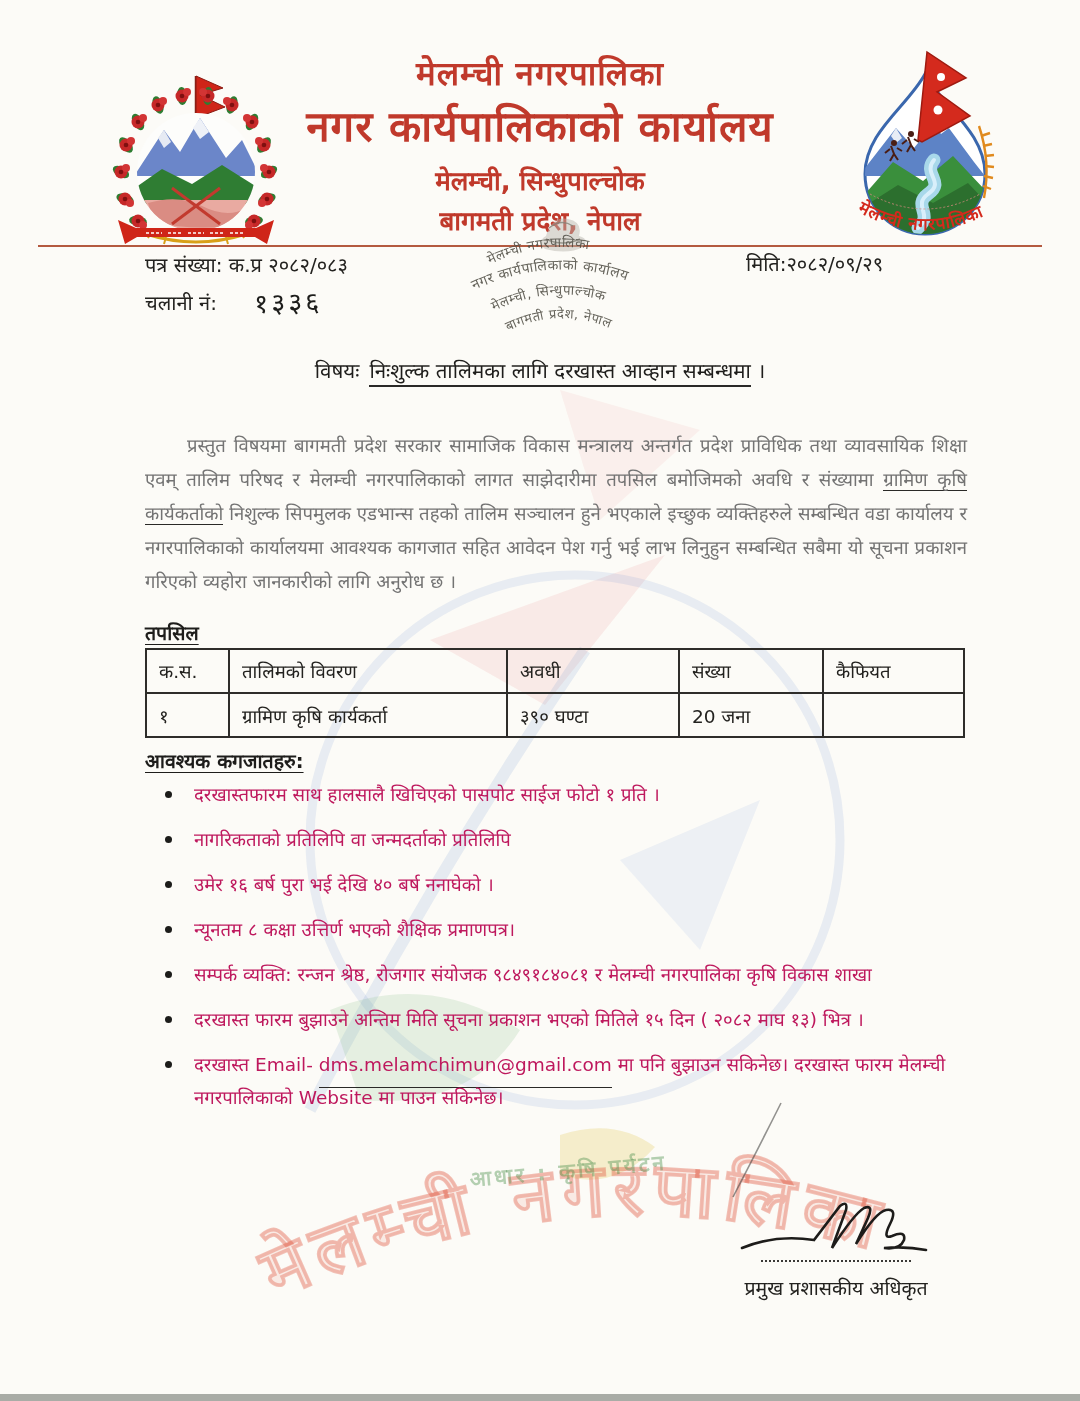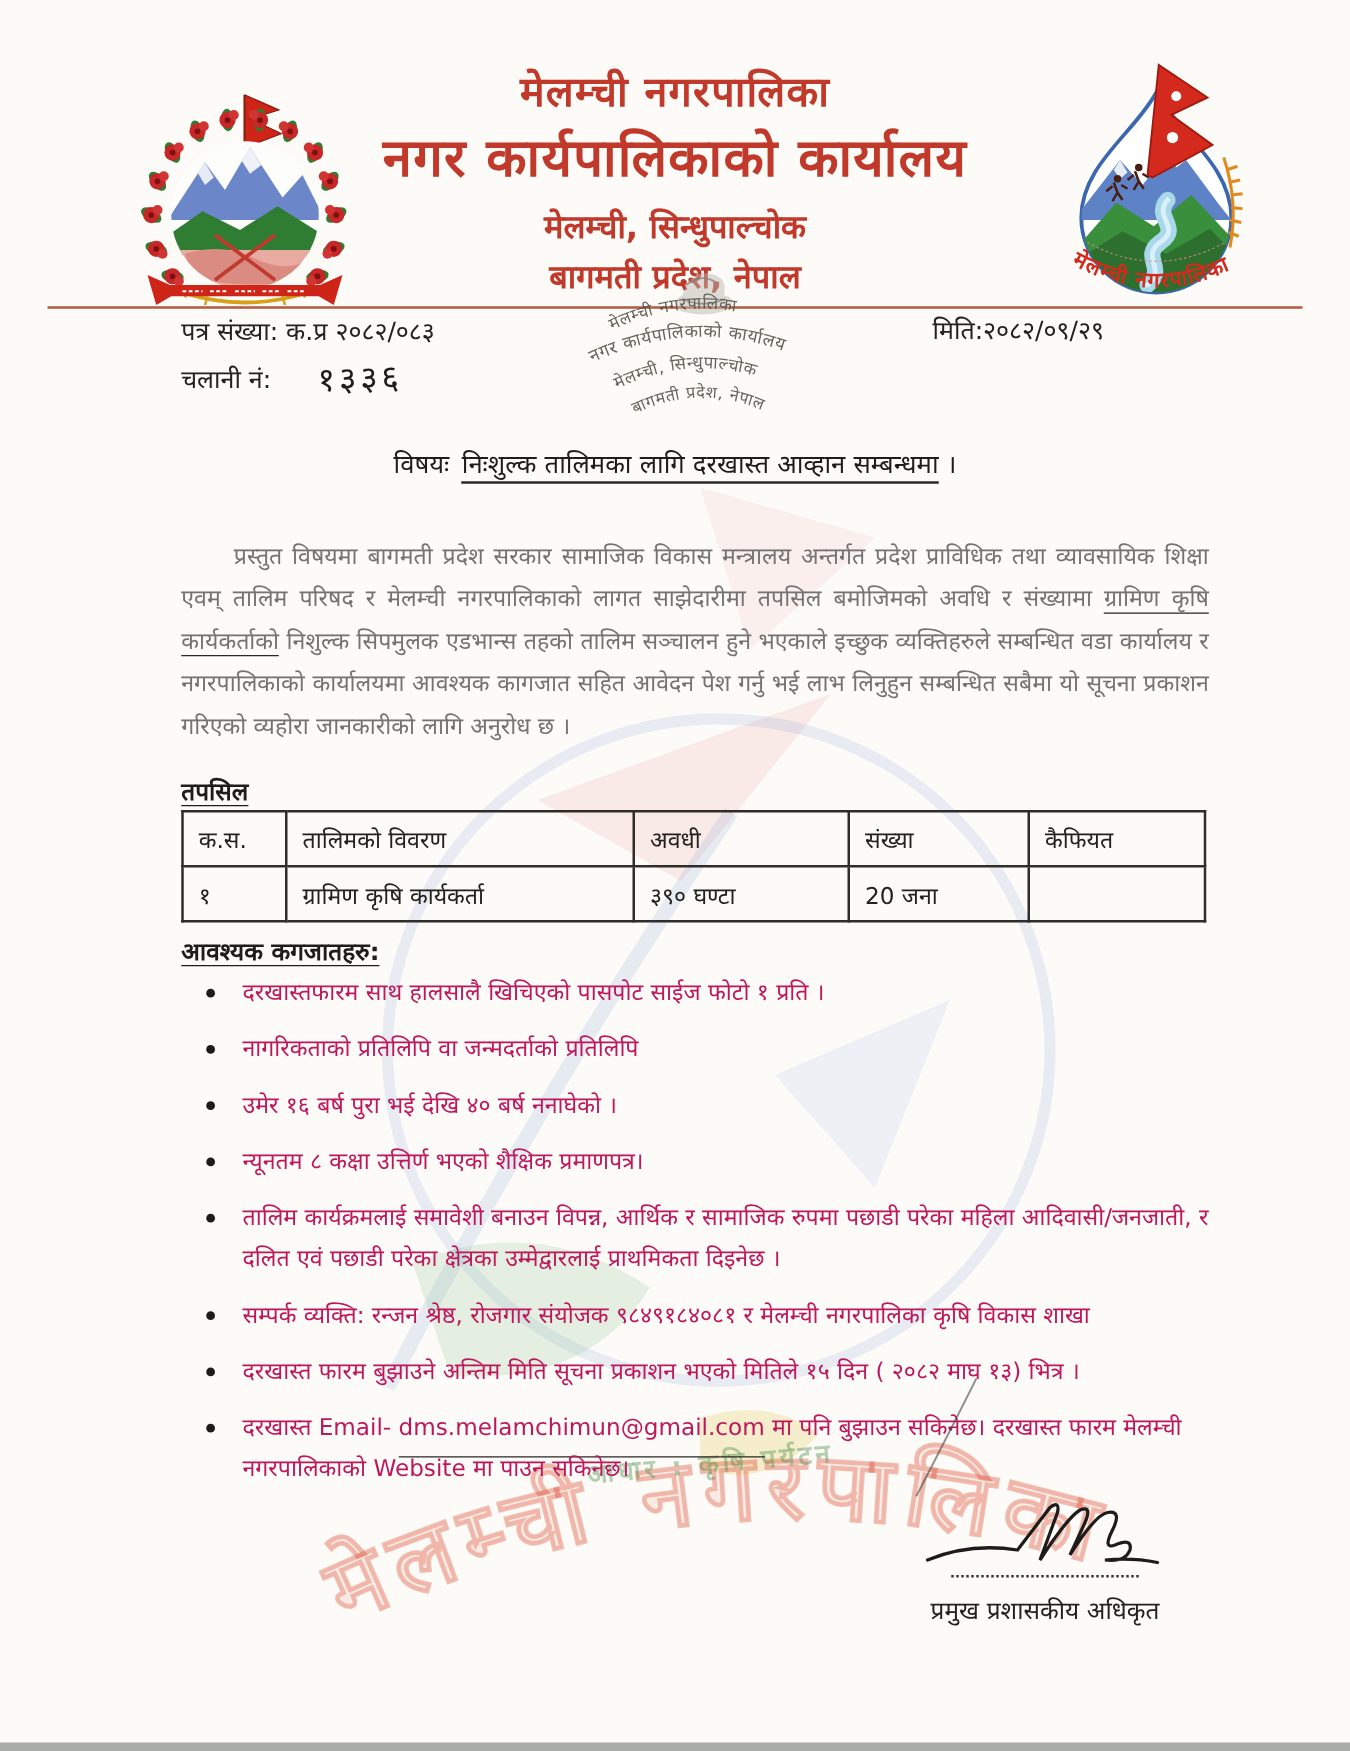--- a/index.html
+++ b/index.html
@@ -275,21 +275,20 @@
       </tr>
     </tbody>
   </table>
 
   <div class="abs z1 sec-head req-head">आवश्यक कगजातहरु:</div>
   <ul class="abs z1 req-list">
     <li><span>दरखास्तफारम साथ हालसालै खिचिएको पासपोट साईज फोटो १ प्रति ।</span></li>
     <li><span>नागरिकताको प्रतिलिपि वा जन्मदर्ताको प्रतिलिपि</span></li>
     <li><span>उमेर १६ बर्ष पुरा भई देखि ४० बर्ष ननाघेको ।</span></li>
     <li><span>न्यूनतम ८ कक्षा उत्तिर्ण भएको शैक्षिक प्रमाणपत्र।</span></li>
-    <li><span>तालिम कार्यक्रमलाई समावेशी बनाउन विपन्न, आर्थिक र सामाजिक रुपमा पछाडी परेका महिला आदिवासी/जनजाती, र दलित एवं पछाडी परेका क्षेत्रका उम्मेद्वारलाई प्राथमिकता दिइनेछ ।</span></li>
     <li><span>सम्पर्क व्यक्ति: रन्जन श्रेष्ठ, रोजगार संयोजक ९८४९१८४०८१ र मेलम्ची नगरपालिका कृषि विकास शाखा</span></li>
     <li><span>दरखास्त फारम बुझाउने अन्तिम मिति सूचना प्रकाशन भएको मितिले १५ दिन ( २०८२ माघ १३) भित्र ।</span></li>
     <li>
       <span>दरखास्त Email- </span><span class="email">dms.melamchimun@gmail.com</span><span> मा पनि बुझाउन सकिनेछ। दरखास्त फारम मेलम्ची नगरपालिकाको Website मा पाउन सकिनेछ।</span>
     </li>
   </ul>
 
   <svg class="abs z2" style="top:1095px;left:715px;pointer-events:none;" width="90" height="110" viewBox="0 0 90 110" aria-hidden="true">
     <path d="M66,8 Q46,48 18,102" stroke="rgba(60,60,58,0.55)" stroke-width="1.6" fill="none"></path>
   </svg>

